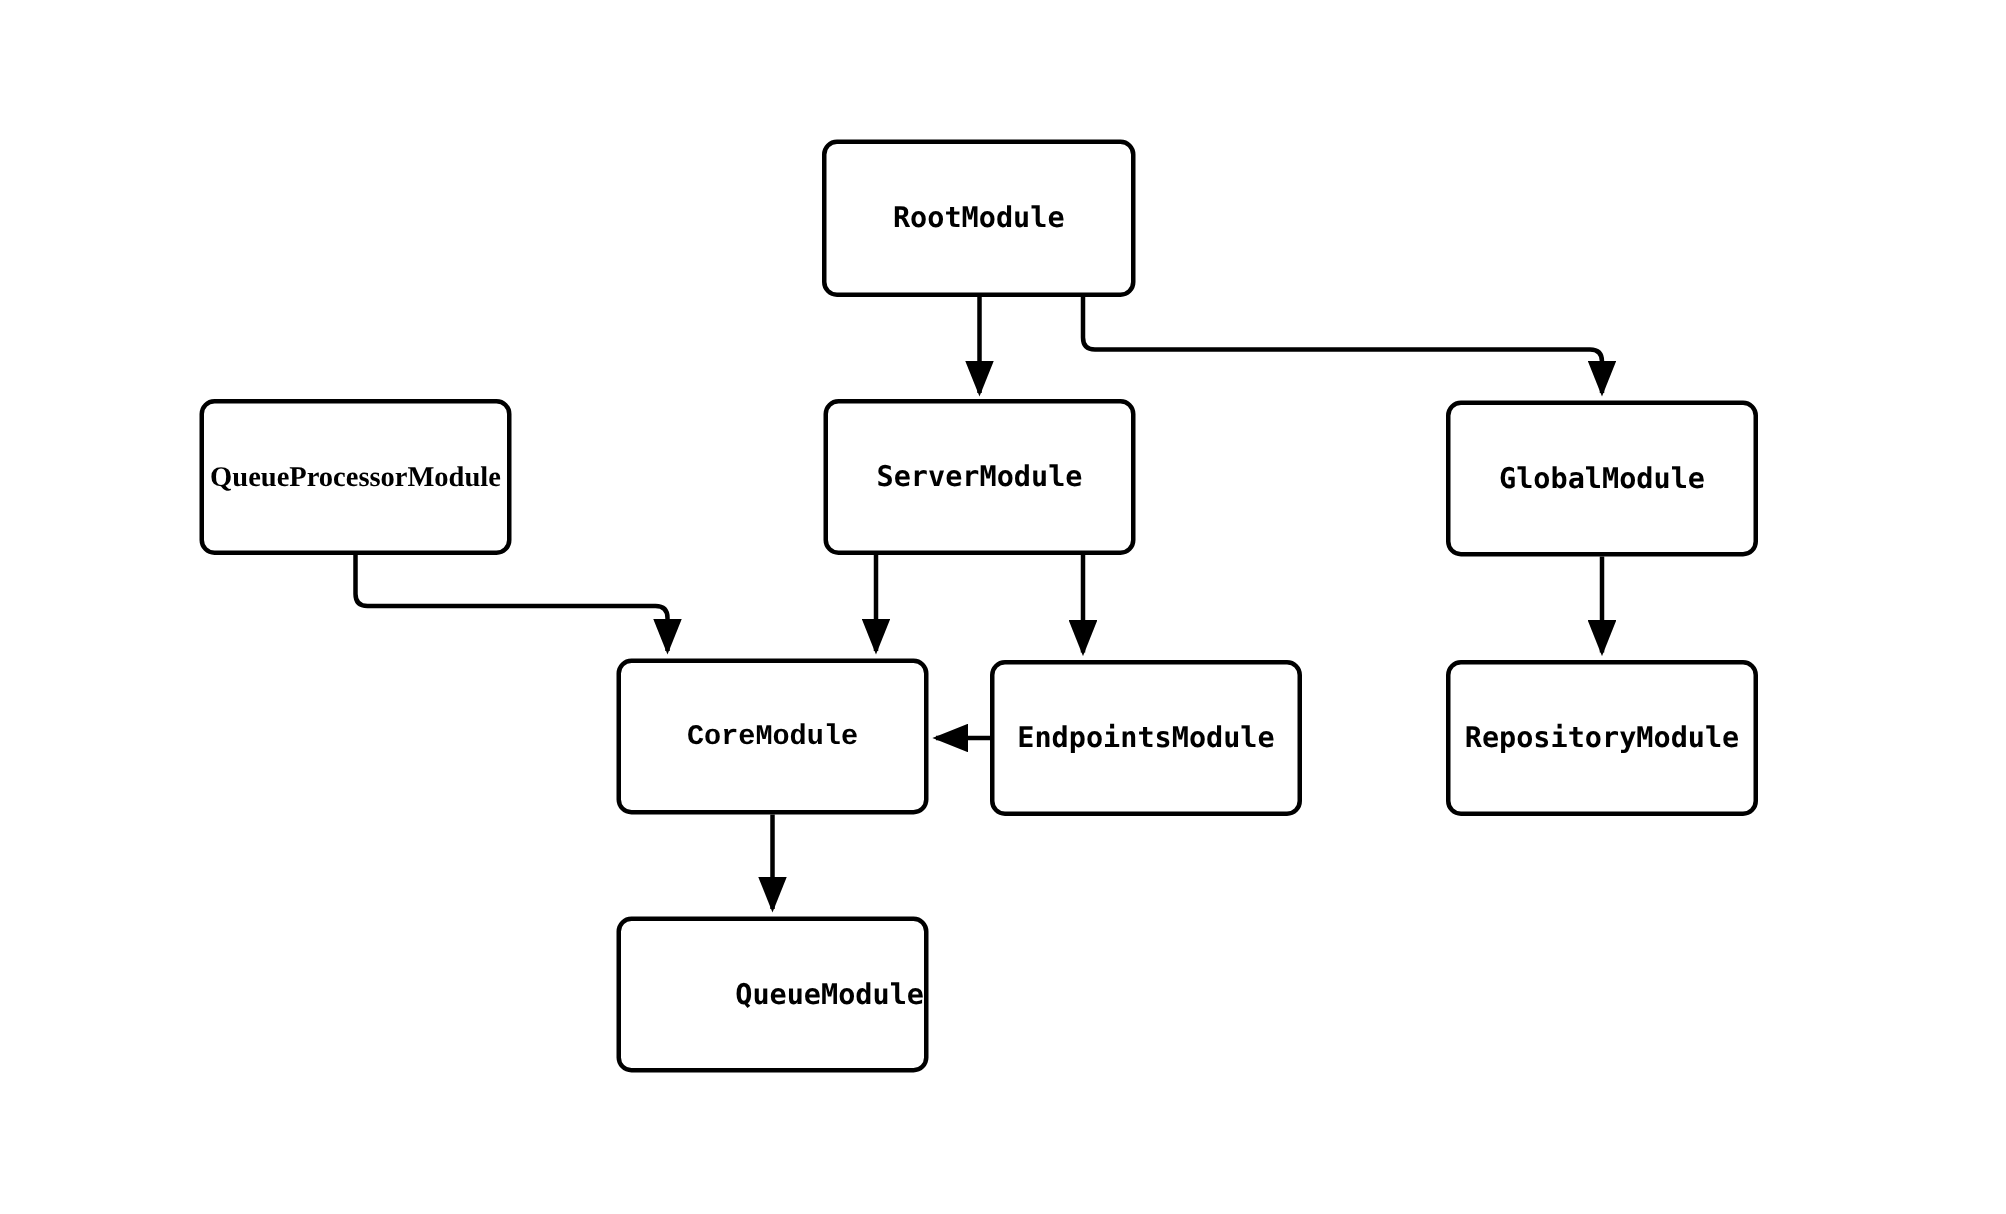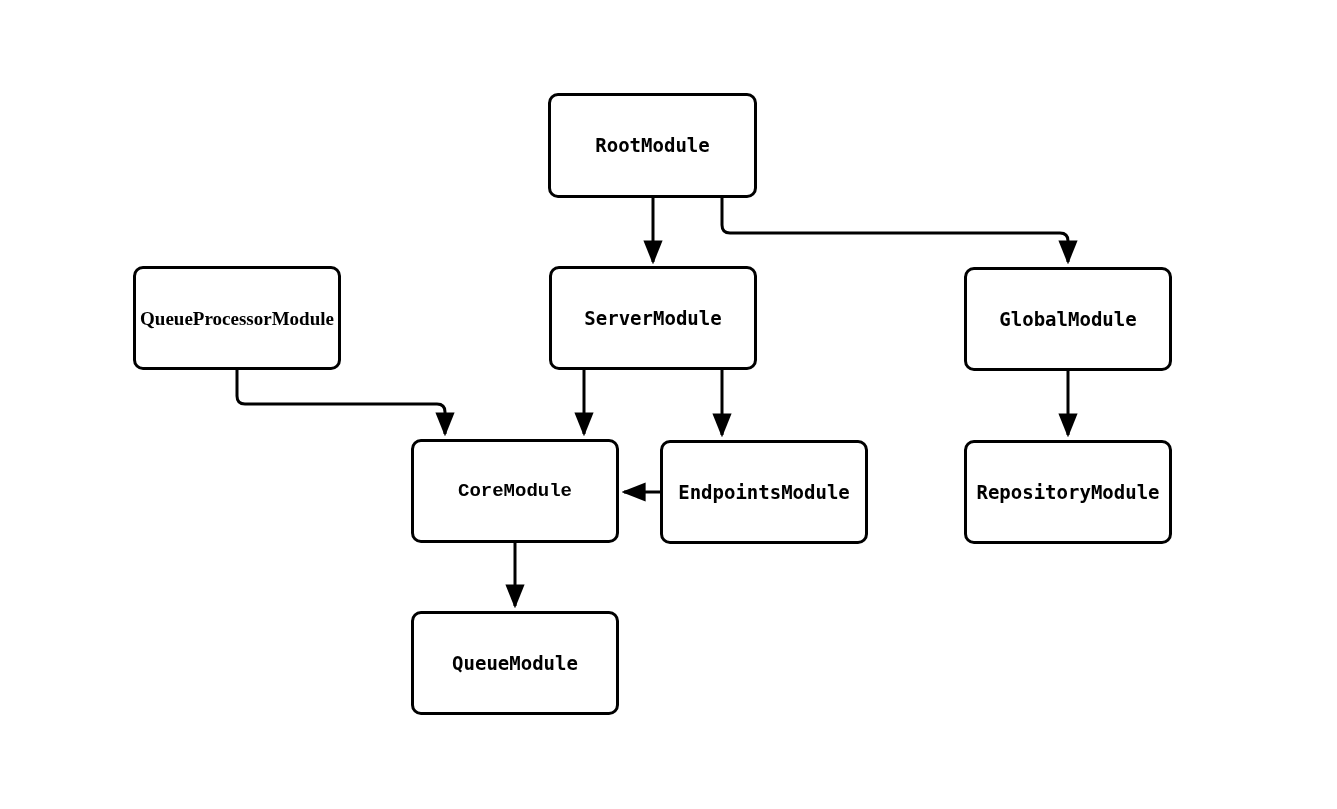--- a/index.html
+++ b/index.html
@@ -40,21 +40,21 @@
     line-height: 23px;
     color: #000000;
   }
   .n-root         { left: 548px; top:  93px; width: 209px; height: 105px; }
   .n-queueproc    { left: 133px; top: 266px; font-family: Liberation Serif, serif; }
   .n-server       { left: 549px; top: 266px; }
   .n-global       { left: 964px; top: 267px; align-items: center; }
   .n-core         { left: 411px; top: 439px; font-family: Liberation Mono, monospace; }
   .n-endpoints    { left: 660px; top: 440px; }
   .n-repository   { left: 964px; top: 440px; }
-  .n-queue        { left: 411px; top: 611px; }
+  .n-queue        { left: 411px; top: 611px; justify-content: flex-end; }
 </style>
 </head>
 <body>
 
 <div class="canvas">
 
   <svg class="edges-layer" viewBox="0 0 1337 809" xmlns="http://www.w3.org/2000/svg">
     <defs>
       <marker id="arrowhead" viewBox="0 0 10 8" refX="9" refY="4" markerWidth="8" markerHeight="6.4" orient="auto">
         <path d="M0,0 L10,4 L0,8 Z" fill="#000000"></path>

